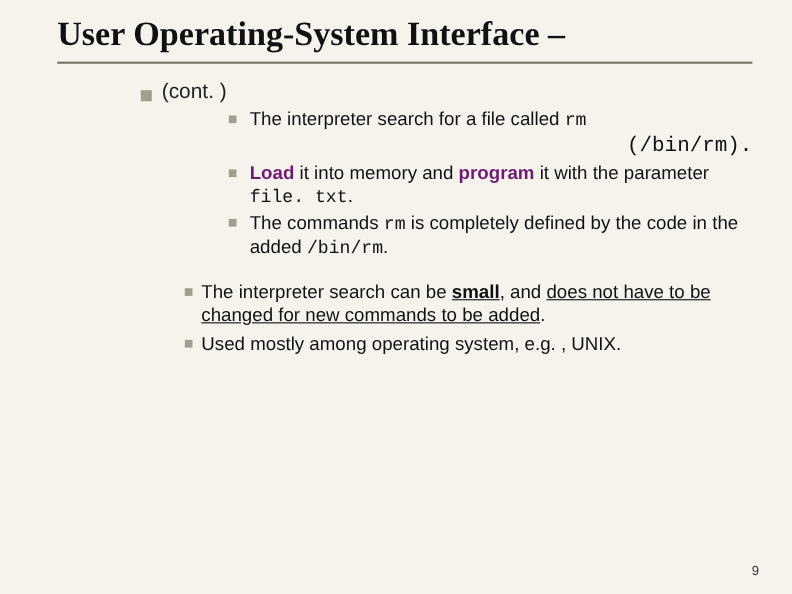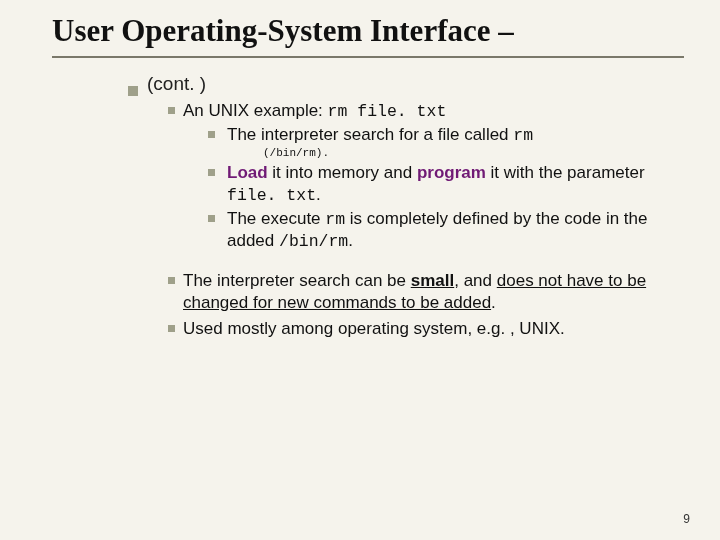--- a/index.html
+++ b/index.html
@@ -30,21 +30,21 @@
   .title-rule {
     border: none;
     border-top: 2px solid #7a786a;
     margin: 0 0 14px 0;
   }
   .lvl1 {
     margin-left: 76px;
     font-size: 19px;
     color: #222;
     display: flex;
-    align-items: flex-end;
+    align-items: center;
     gap: 9px;
   }
   .lvl1 .bullet {
     width: 10px; height: 10px;
     background: #9fa08a;
     margin-top: 6px;
     flex: 0 0 auto;
   }
   .lvl2, .lvl3, .lvl4 {
     display: flex;
@@ -62,21 +62,21 @@
     flex: 0 0 auto;
   }
   .txt { flex: 1 1 auto; line-height: 1.28; }
   code, .mono {
     font-family: "Courier New", Courier, monospace;
     font-size: 0.97em;
   }
   .red { color: #701a75; font-weight: bold; }
   .b { font-weight: bold; }
   .u { text-decoration: underline; }
-  .small { font-size: 11px; }
+  .small { font-size: 19px; text-align: right; }
   .gap { height: 14px; }
   .pagenum {
     position: absolute;
     right: 30px;
     bottom: 14px;
     font-size: 12px;
     color: #333;
   }
 </style>
 </head>
@@ -87,26 +87,20 @@
   <div class="title">
     <span>User Operating-System Interface  –</span><br>
   </div>
   <hr class="title-rule">
 
   <div class="lvl1">
     <span class="bullet"></span>
     <span class="txt">(cont. )</span>
   </div>
 
-  <div class="lvl2">
-    <span class="sq"></span>
-    <span class="txt">
-      <span>An UNIX example: </span><code>rm file. txt</code>
-    </span>
-  </div>
 
   <div class="lvl3">
     <span class="sq"></span>
     <span class="txt">
       <span>The interpreter search for a file called </span><code>rm</code>
     </span>
   </div>
 
   <div class="lvl4">
     <span style="flex:0 0 7px"></span>
@@ -116,21 +110,21 @@
   <div class="lvl3">
     <span class="sq"></span>
     <span class="txt">
       <span class="red">Load</span><span> it into memory and </span><span class="red">program</span><span> it with the parameter </span><code>file. txt</code><span>.</span>
     </span>
   </div>
 
   <div class="lvl3">
     <span class="sq"></span>
     <span class="txt">
-      <span>The execute </span><code>rm</code><span> is completely defined by the code in the added </span><code>/bin/rm</code><span>.</span>
+      <span>The commands </span><code>rm</code><span> is completely defined by the code in the added </span><code>/bin/rm</code><span>.</span>
     </span>
   </div>
 
   <div class="gap"></div>
 
 
   <div class="lvl2">
     <span class="sq"></span>
     <span class="txt">
       <span>The interpreter search can be </span><span class="b u">small</span><span>, and </span><span class="u">does not have to be changed for new commands to be added</span><span>.</span>

